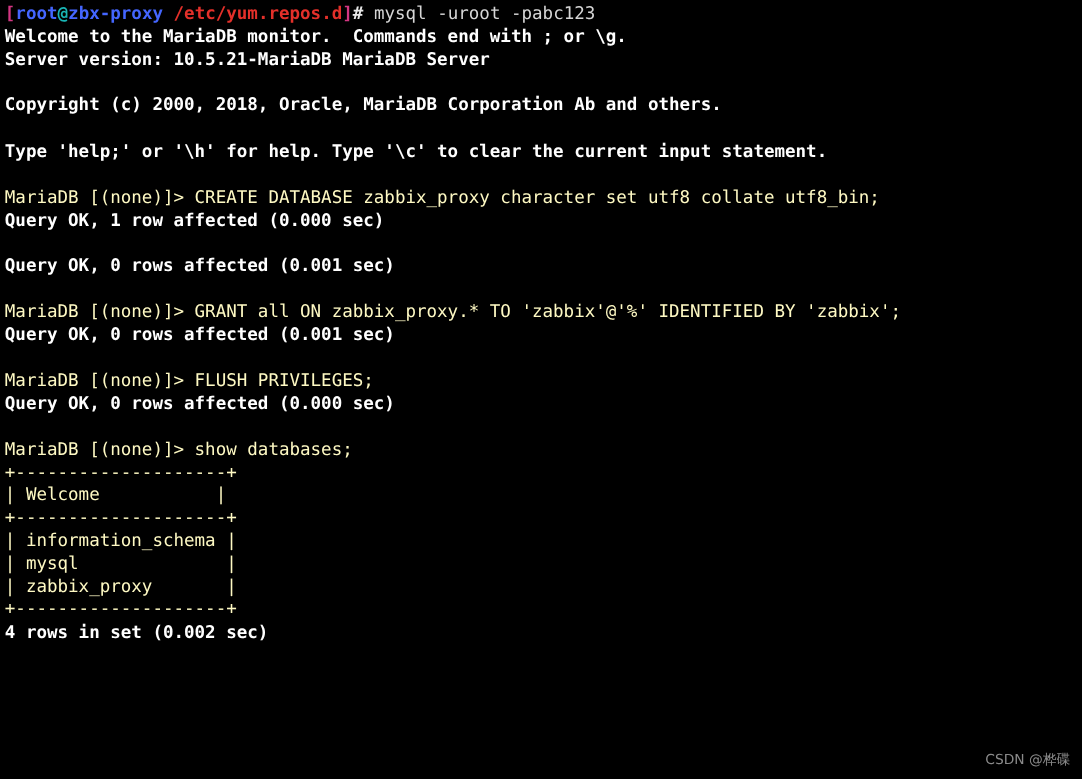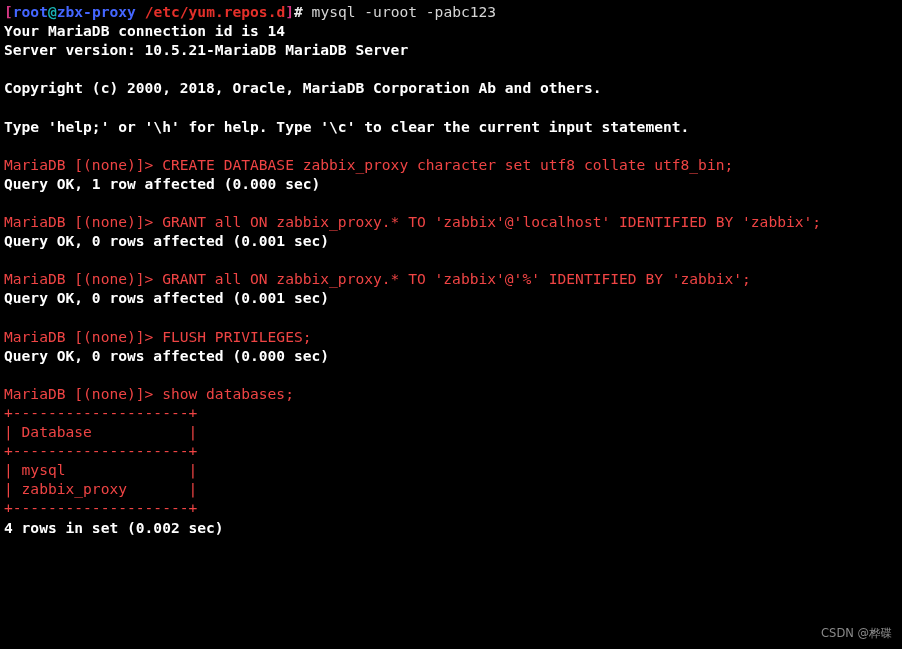--- a/index.html
+++ b/index.html
@@ -24,21 +24,21 @@
   .line {
     height: 19.1px;
     line-height: 19.1px;
     font-size: 14.6px;
     letter-spacing: 0px;
     white-space: pre;
     color: #d8d8d8;
   }
   .line.blank { color: transparent; }
   .bold { font-weight: bold; color: #ffffff; }
-  .plain { font-weight: normal; color: #ef4444; }
+  .plain { font-weight: normal; color: #fef9c3; }
 
   
   .c-bracket { color: #d33682; font-weight: bold; }
   .c-user    { color: #4466ff; font-weight: bold; }
   .c-at      { color: #19b5b5; font-weight: bold; }
   .c-host    { color: #4466ff; font-weight: bold; }
   .c-path    { color: #e4302a; font-weight: bold; }
   .c-hash    { color: #e8e8e8; font-weight: bold; }
   .c-cmd     { color: #d6d6d6; font-weight: normal; }
 
@@ -61,43 +61,43 @@
   }
 </style>
 </head>
 <body>
 
 <div id="terminal">
 
   <div class="line"><span class="c-bracket">[</span><span class="c-user">root</span><span class="c-at">@</span><span class="c-host">zbx-proxy</span><span class="c-path"> </span><span class="c-path">/etc/yum.repos.d</span><span class="c-bracket">]</span><span class="c-hash">#</span><span class="c-cmd"> mysql -uroot -pabc123</span></div>
 
   <div id="output-lines">
-      <div class="line bold">Your MariaDB connection id is 14</div>
+      <div class="line bold">Welcome to the MariaDB monitor.  Commands end with ; or \g.</div>
       <div class="line bold">Server version: 10.5.21-MariaDB MariaDB Server</div>
       <div class="line blank"> </div>
       <div class="line bold">Copyright (c) 2000, 2018, Oracle, MariaDB Corporation Ab and others.</div>
       <div class="line blank"> </div>
       <div class="line bold">Type 'help;' or '\h' for help. Type '\c' to clear the current input statement.</div>
       <div class="line blank"> </div>
       <div class="line plain">MariaDB [(none)]&gt; CREATE DATABASE zabbix_proxy character set utf8 collate utf8_bin;</div>
       <div class="line bold">Query OK, 1 row affected (0.000 sec)</div>
       <div class="line blank"> </div>
-      <div class="line plain">MariaDB [(none)]&gt; GRANT all ON zabbix_proxy.* TO 'zabbix'@'localhost' IDENTIFIED BY 'zabbix';</div>
       <div class="line bold">Query OK, 0 rows affected (0.001 sec)</div>
       <div class="line blank"> </div>
       <div class="line plain">MariaDB [(none)]&gt; GRANT all ON zabbix_proxy.* TO 'zabbix'@'%' IDENTIFIED BY 'zabbix';</div>
       <div class="line bold">Query OK, 0 rows affected (0.001 sec)</div>
       <div class="line blank"> </div>
       <div class="line plain">MariaDB [(none)]&gt; FLUSH PRIVILEGES;</div>
       <div class="line bold">Query OK, 0 rows affected (0.000 sec)</div>
       <div class="line blank"> </div>
       <div class="line plain">MariaDB [(none)]&gt; show databases;</div>
       <div class="line plain">+--------------------+</div>
-      <div class="line plain">| Database           |</div>
+      <div class="line plain">| Welcome           |</div>
       <div class="line plain">+--------------------+</div>
+      <div class="line plain">| information_schema |</div>
       <div class="line plain">| mysql              |</div>
       <div class="line plain">| zabbix_proxy       |</div>
       <div class="line plain">+--------------------+</div>
       <div class="line bold">4 rows in set (0.002 sec)</div>
       <div class="line blank"> </div>
     </div>
 
 
   <div id="watermark">CSDN @桦碟</div>
 </div>

